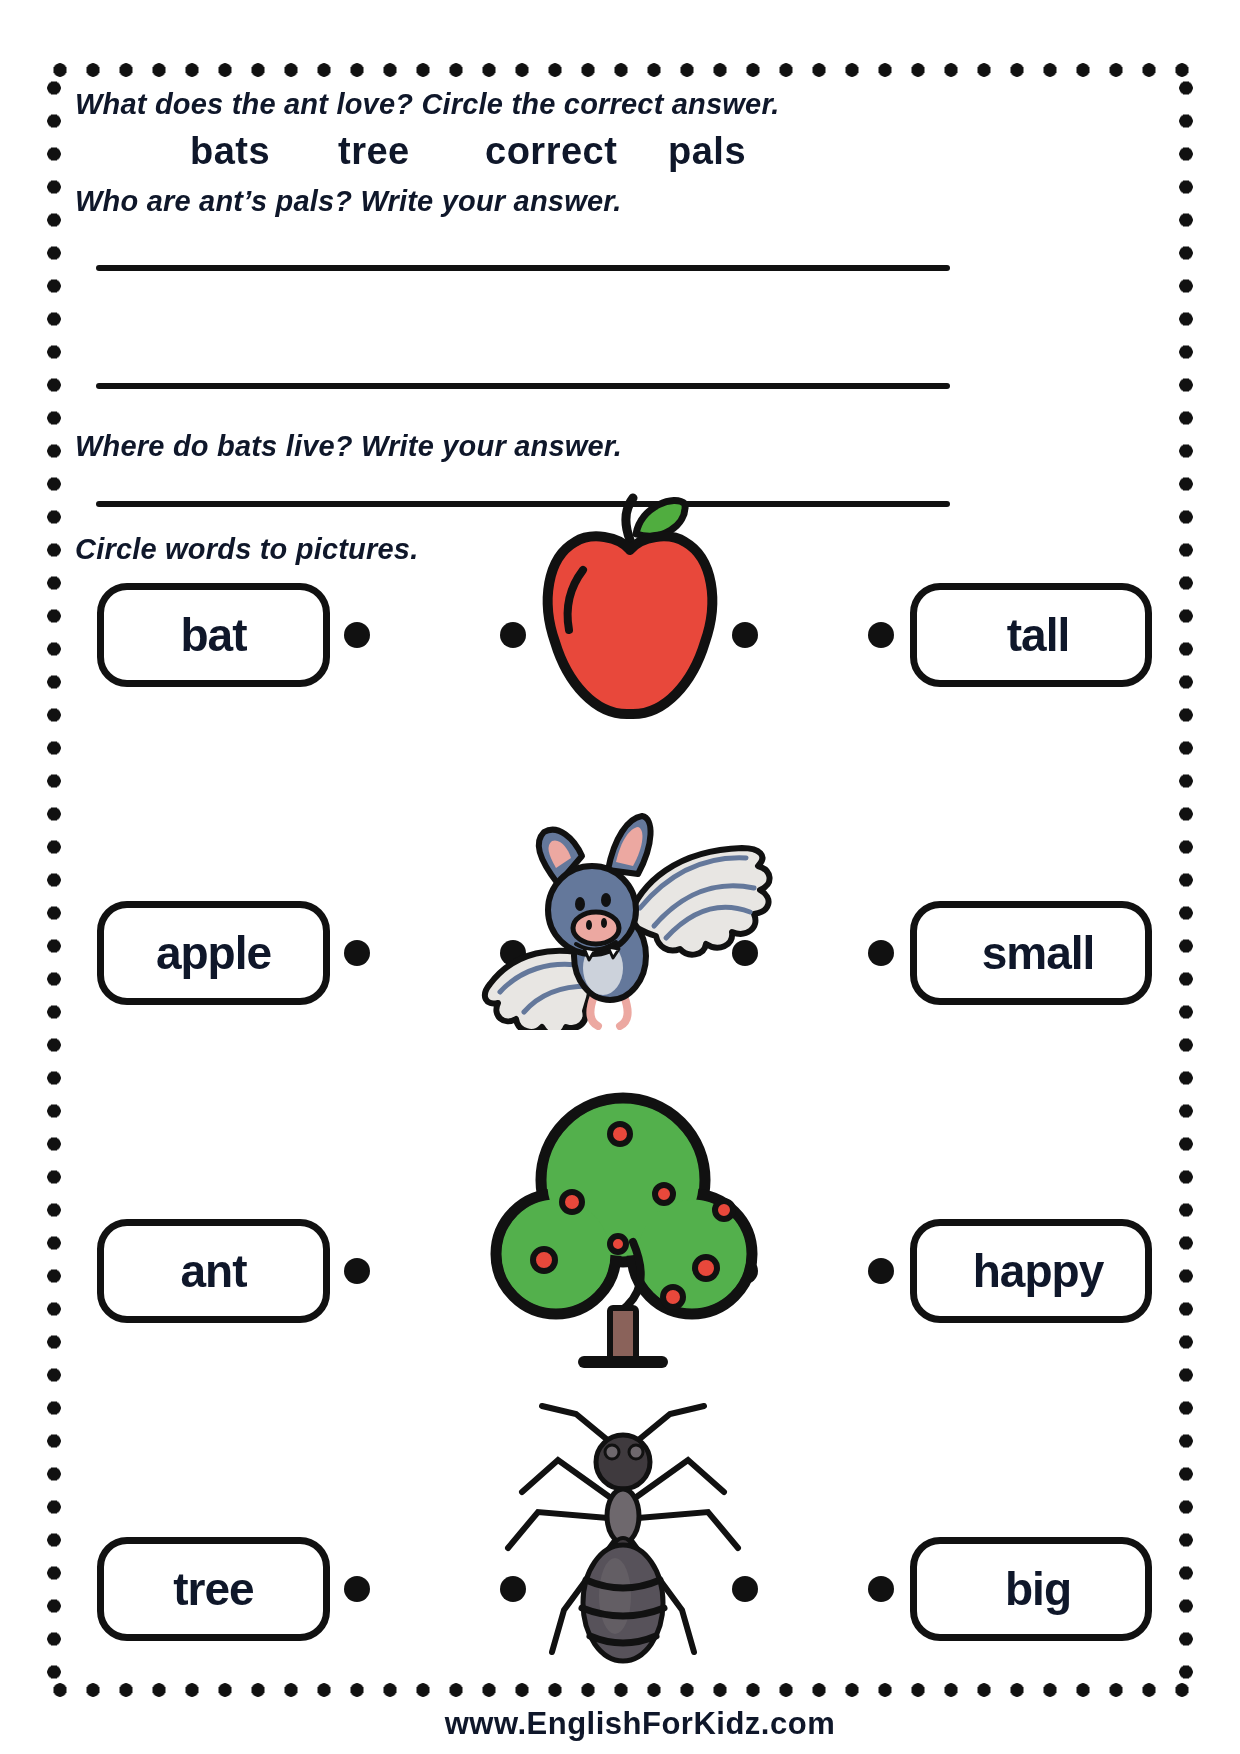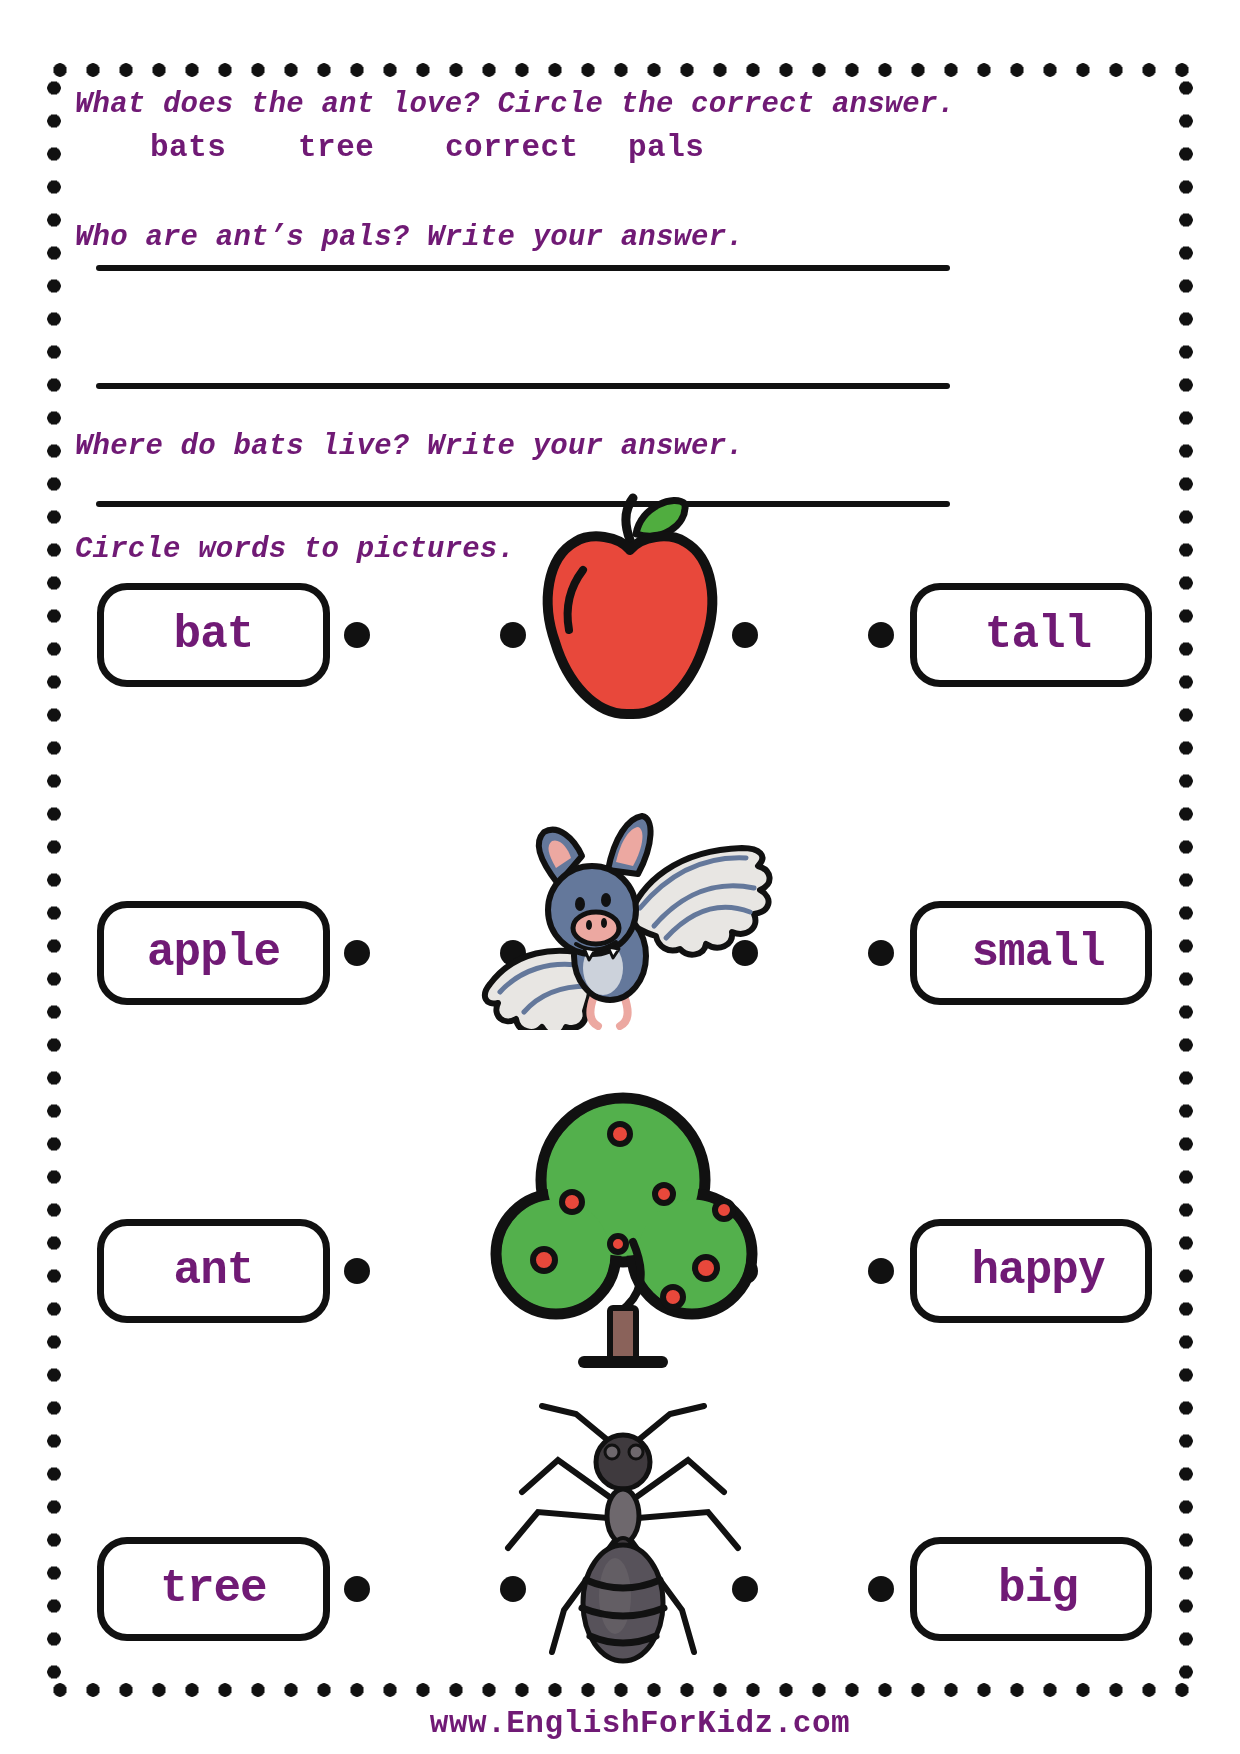--- a/index.html
+++ b/index.html
@@ -1,35 +1,35 @@
 <!DOCTYPE html>
 <html><head>
 <meta charset="utf-8">
 <style>
   html,body{margin:0;padding:0;background:#ffffff;}
   .page{
     position:relative;width:1240px;height:1754px;background:#ffffff;overflow:hidden;
-    font-family:Liberation Mono, monospace;color:#701a75;
+    font-family:Liberation Sans, sans-serif;color:#0f172a;
   }
   
   .dots-h{position:absolute;height:16px;background-image:radial-gradient(circle,#111 6.5px,transparent 7px);background-size:33px 16px;background-position:center;}
   .dots-v{position:absolute;width:16px;background-image:radial-gradient(circle,#111 6.5px,transparent 7px);background-size:16px 33px;background-position:center;}
   .dots-top{left:48px;top:62px;width:1146px;}
   .dots-bottom{left:48px;top:1682px;width:1146px;}
   .dots-left{left:46px;top:80px;height:1600px;}
   .dots-right{left:1178px;top:80px;height:1600px;}
 
   .q{position:absolute;left:75px;font-size:29px;font-weight:bold;font-style:italic;letter-spacing:.2px;white-space:nowrap;}
   .q1{top:88px;}
-  .q2{top:185px;margin-top:36px;}
+  .q2{top:185px;}
   .q3{top:312px;}
   .q4{top:430px;}
   .connect{top:533px;}
 
-  .option{position:absolute;top:130px;font-size:31px;font-weight:bold;letter-spacing:.5px;}
+  .option{position:absolute;top:130px;font-size:38px;font-weight:bold;letter-spacing:.5px;margin-left:40px;}
   .opt0{left:150px;}.opt1{left:298px;}.opt2{left:445px;}.opt3{left:628px;}
 
   .answer-line{position:absolute;left:96px;width:854px;height:6px;background:#111;border-radius:3px;}
   .line1{top:265px;}.line2{top:383px;}.line3{top:501px;}
 
   .match-row{position:absolute;left:0;width:1240px;height:104px;}
   .row1{top:583px;}.row2{top:901px;}.row3{top:1219px;}.row4{top:1537px;}
   .wbox{
     position:absolute;top:0;height:90px;border:7px solid #111;border-radius:30px;
     display:flex;align-items:center;justify-content:center;

